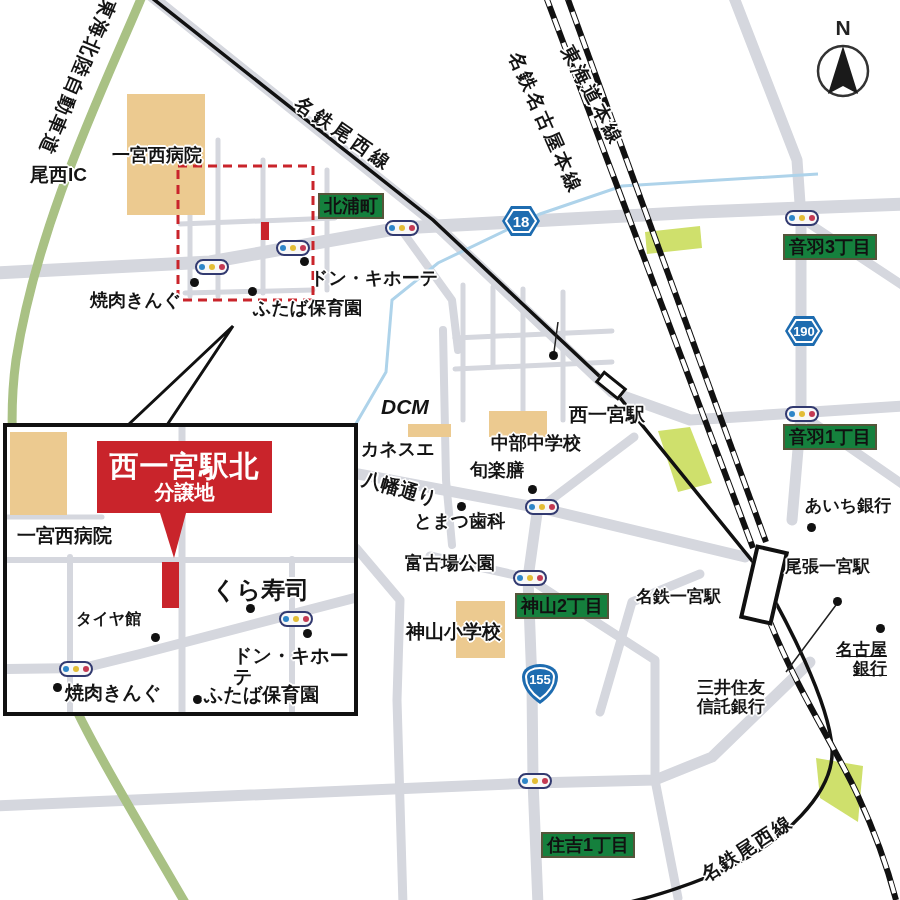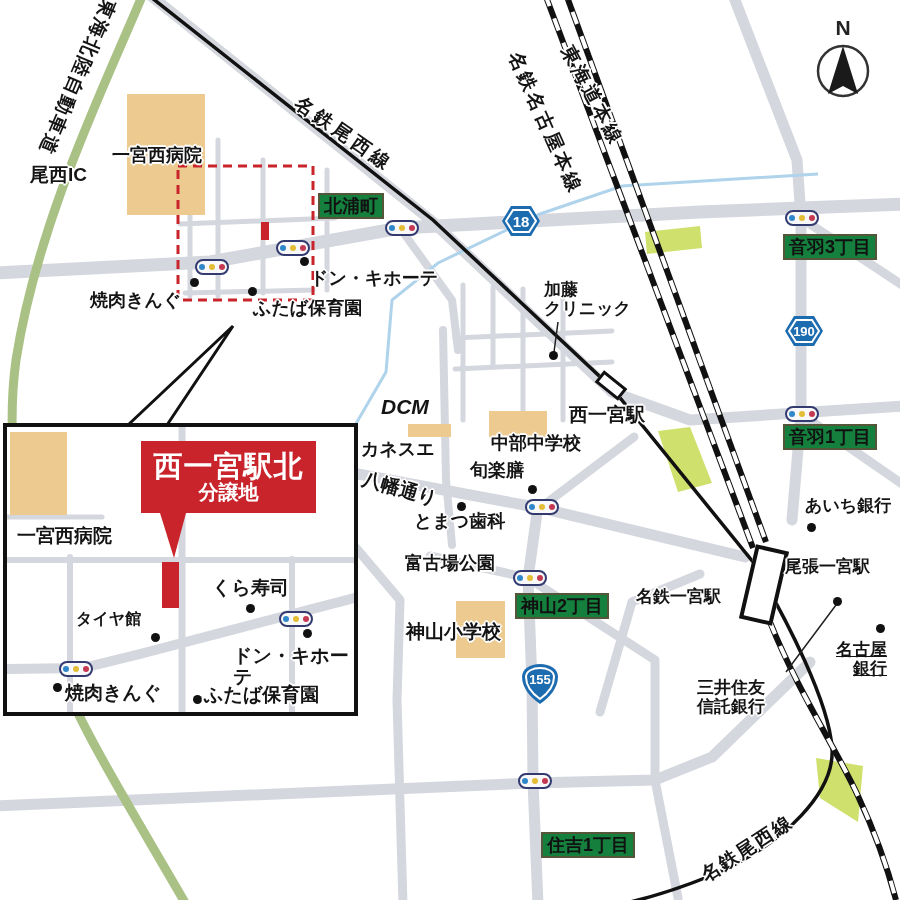--- a/index.html
+++ b/index.html
@@ -18,21 +18,21 @@
   .tl i{width:6px;height:6px;border-radius:50%;display:block;}
   .tl .b{background:#2f86c8;} .tl .y{background:#e3bd35;} .tl .r{background:#c43a52;}
   .dot{position:absolute;width:9px;height:9px;border-radius:50%;background:#111;z-index:6;}
   .shield{position:absolute;z-index:6;}
   .sta{position:absolute;background:#fff;border:4px solid #111;box-sizing:border-box;z-index:5;}
   #inset{position:absolute;left:3px;top:423px;width:355px;height:293px;background:#fff;
          border:4px solid #111;box-sizing:border-box;z-index:9;overflow:hidden;}
   #inset .lbl{z-index:12;}
   #inset svg{position:absolute;left:0;top:0;z-index:10;}
   #banner{position:absolute;left:90px;top:14px;width:175px;height:72px;background:#c9242b;color:#fff;
-          z-index:11;display:flex;flex-direction:column;align-items:center;justify-content:center;line-height:1.05;margin-left:44px;}
+          z-index:11;display:flex;flex-direction:column;align-items:center;justify-content:center;line-height:1.05;}
   #banner .t1{font-size:29px;font-weight:bold;letter-spacing:1px;}
   #banner .t2{font-size:20px;font-weight:bold;}
   #compass{position:absolute;left:805px;top:18px;width:76px;height:90px;z-index:7;text-align:center;}
   #compass .n{font-size:21px;font-weight:bold;color:#222;line-height:20px;}
 </style>
 </head>
 <body>
 
 <div id="stage">
 
@@ -186,22 +186,20 @@
   <div class="lbl rot" style="left:524px;top:48px;font-size:19px;letter-spacing:3px;transform:rotate(66deg);">名鉄名古屋本線</div>
   <div class="lbl rot" style="left:576px;top:42px;font-size:19px;letter-spacing:3px;transform:rotate(62deg);">東海道本線</div>
   <div class="lbl rot" style="left:366px;top:468px;font-size:19px;transform:rotate(16deg);">八幡通り</div>
   <div class="lbl rot" style="left:697px;top:868px;font-size:19px;letter-spacing:2px;transform:rotate(-33deg);">名鉄尾西線</div>
 
   <div class="lbl" style="left:30px;top:164px;font-size:19px;">尾西IC</div>
   <div class="lbl" style="left:112px;top:145px;font-size:18px;">一宮西病院</div>
   <div class="lbl" style="left:90px;top:290px;font-size:18px;">焼肉きんぐ</div>
   <div class="lbl" style="left:310px;top:268px;font-size:18px;">ドン・キホーテ</div>
   <div class="lbl" style="left:253px;top:298px;font-size:18px;">ふたば保育園</div>
-  <div class="lbl" style="left:544px;top:280px;font-size:17px;">加藤
-クリニック</div>
   <div class="lbl" style="left:381px;top:395px;font-size:21px;font-style:italic;">DCM</div>
   <div class="lbl" style="left:361px;top:439px;font-size:18px;">カネスエ</div>
   <div class="lbl" style="left:491px;top:433px;font-size:18px;">中部中学校</div>
   <div class="lbl" style="left:470px;top:460px;font-size:18px;">旬楽膳</div>
   <div class="lbl" style="left:414px;top:511px;font-size:18px;">とまつ歯科</div>
   <div class="lbl" style="left:405px;top:553px;font-size:18px;">富古場公園</div>
   <div class="lbl" style="left:406px;top:621px;font-size:19px;">神山小学校</div>
   <div class="lbl" style="left:569px;top:404px;font-size:19px;">西一宮駅</div>
   <div class="lbl" style="left:805px;top:497px;font-size:17px;font-family:Liberation Mono, monospace;">あいち銀行</div>
   <div class="lbl" style="left:785px;top:557px;font-size:17px;">尾張一宮駅</div>
@@ -244,20 +242,20 @@
         <i class="b"></i>
         <i class="y"></i>
         <i class="r"></i>
       </div>
     <div class="dot" style="left:46px;top:256px;z-index:12;"></div>
     <div class="dot" style="left:186px;top:268px;z-index:12;"></div>
     <div class="dot" style="left:144px;top:206px;z-index:12;"></div>
     <div class="dot" style="left:239px;top:177px;z-index:12;"></div>
     <div class="dot" style="left:296px;top:202px;z-index:12;"></div>
     <div class="lbl" style="left:10px;top:98px;font-size:19px;">一宮西病院</div>
-    <div class="lbl" style="left:205px;top:150px;font-size:19px;">くら寿司</div>
+    <div class="lbl" style="left:205px;top:150px;font-size:24px;">くら寿司</div>
     <div class="lbl" style="left:69px;top:183px;font-size:16px;">タイヤ館</div>
     <div class="lbl" style="left:226px;top:218px;font-size:19px;">ドン・キホーテ</div>
     <div class="lbl" style="left:58px;top:255px;font-size:19px;">焼肉きんぐ</div>
     <div class="lbl" style="left:197px;top:257px;font-size:19px;">ふたば保育園</div>
   </div>
 
 </div>
 
 </body></html>

